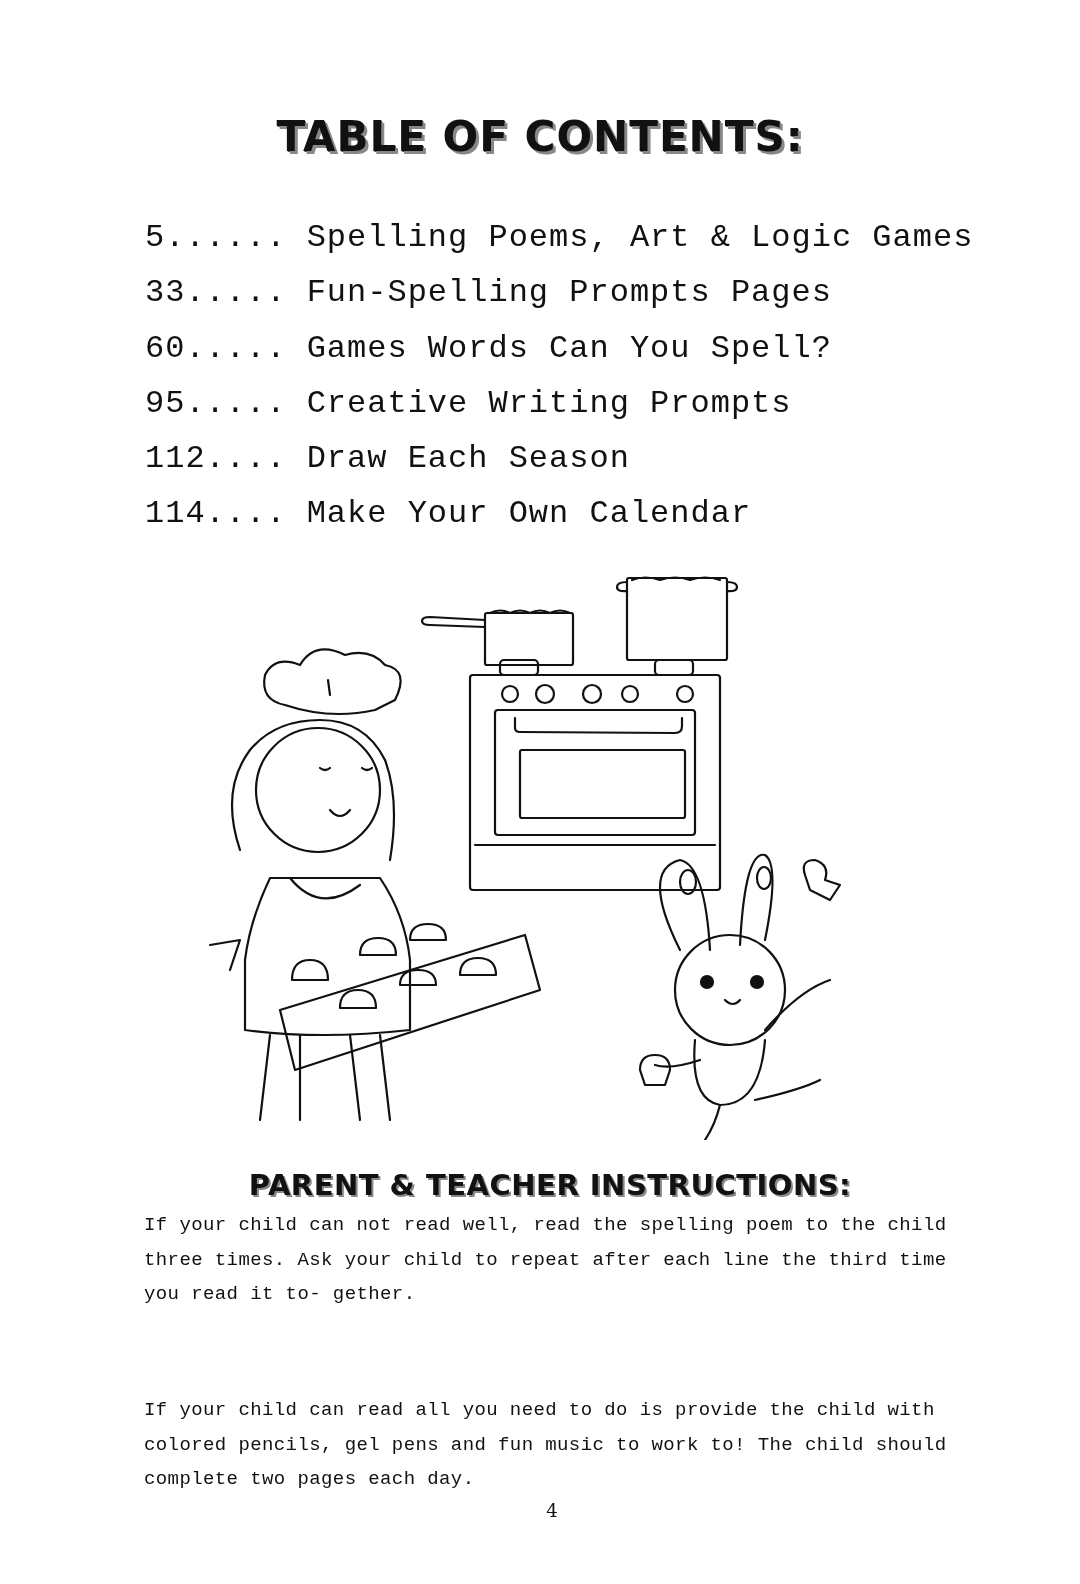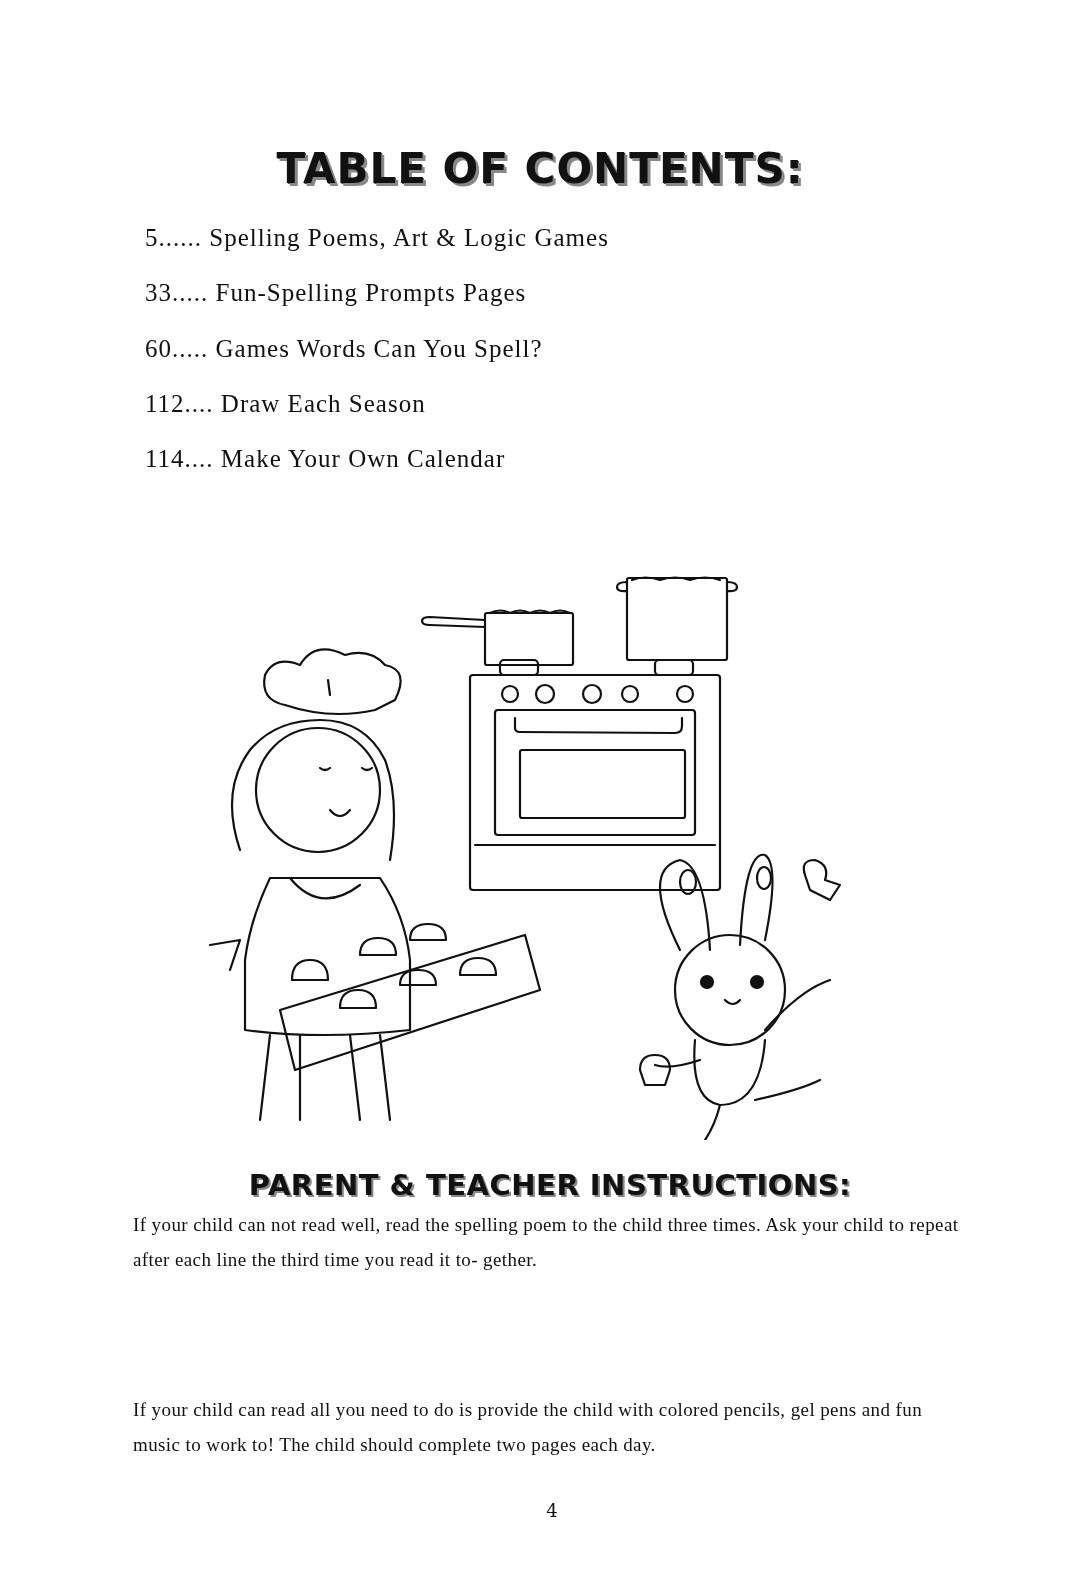--- a/index.html
+++ b/index.html
@@ -1,45 +1,46 @@
 <!DOCTYPE html>
 <html><head>
 <meta charset="utf-8">
 <style>
   html, body { margin:0; padding:0; background:#fff; }
   body { width:1080px; height:1584px; position:relative; overflow:hidden; font-family:"DejaVu Sans", sans-serif; color:#111; }
   .title {
     position:absolute; left:0; width:1080px; top:112px; text-align:center;
     font-family:"DejaVu Sans", sans-serif; font-weight:900; font-size:42px; letter-spacing:1px;
-    color:#111; text-shadow: 3px 3px 0 #888, 1px 1px 0 #555; margin-top: 32px;
+    color:#111; text-shadow: 3px 3px 0 #888, 1px 1px 0 #555;
   }
   .toc { position:absolute; left:145px; top:210px; }
-  .toc-item { font-family:Liberation Serif, serif; font-size:25px; line-height:55.3px; letter-spacing:1px; white-space:nowrap; }
+  .toc-item { font-family:Liberation Mono, monospace; font-size:32px; line-height:55.3px; letter-spacing:1px; white-space:nowrap; }
   .illus { position:absolute; left:200px; top:560px; width:680px; height:580px; }
   .subtitle {
     position:absolute; left:0; width:1100px; top:1168px; text-align:center;
     font-family:"DejaVu Sans", sans-serif; font-weight:900; font-size:29px; letter-spacing:0.5px;
     color:#111; text-shadow: 2px 2px 0 #888;
   }
-  .para { position:absolute; left:133px; width:830px; font-family:Liberation Serif, serif; font-size:19px; line-height:34.5px; letter-spacing:0.4px; }
+  .para { position:absolute; left:144px; width:830px; font-family:Liberation Mono, monospace; font-size:19px; line-height:34.5px; letter-spacing:0.4px; }
   .p1 { top:1208px; }
   .p2 { top:1346px;margin-top:47px; }
   .page-num { position:absolute; left:0; width:1104px; text-align:center; top:1500px; font-family:"DejaVu Serif", serif; font-size:18px; }
   svg * { fill:none; stroke:#111; stroke-width:2.2; stroke-linecap:round; stroke-linejoin:round; }
   svg .dark { fill:#111; }
 </style>
 </head>
 <body>
 
 <div class="title">TABLE OF CONTENTS:</div>
 
 <div class="toc">
   <div class="toc-item"><span>5</span><span>......</span> <span>Spelling Poems, Art &amp; Logic Games</span></div>
   <div class="toc-item"><span>33</span><span>.....</span> <span>Fun-Spelling Prompts Pages</span></div>
   <div class="toc-item"><span>60</span><span>.....</span> <span>Games Words Can You Spell?</span></div>
+  <div class="toc-item"><span>95</span><span>.....</span> <span>Creative Writing Prompts</span></div>
   <div class="toc-item"><span>112</span><span>....</span> <span>Draw Each Season</span></div>
   <div class="toc-item"><span>114</span><span>....</span> <span>Make Your Own Calendar</span></div>
 </div>
 
 <div class="illus">
   <svg width="680" height="580" viewBox="0 0 680 580">
 
     <g>
       <rect x="270" y="115" width="250" height="215" rx="3"></rect>
       <line x1="275" y1="285" x2="515" y2="285"></line>

